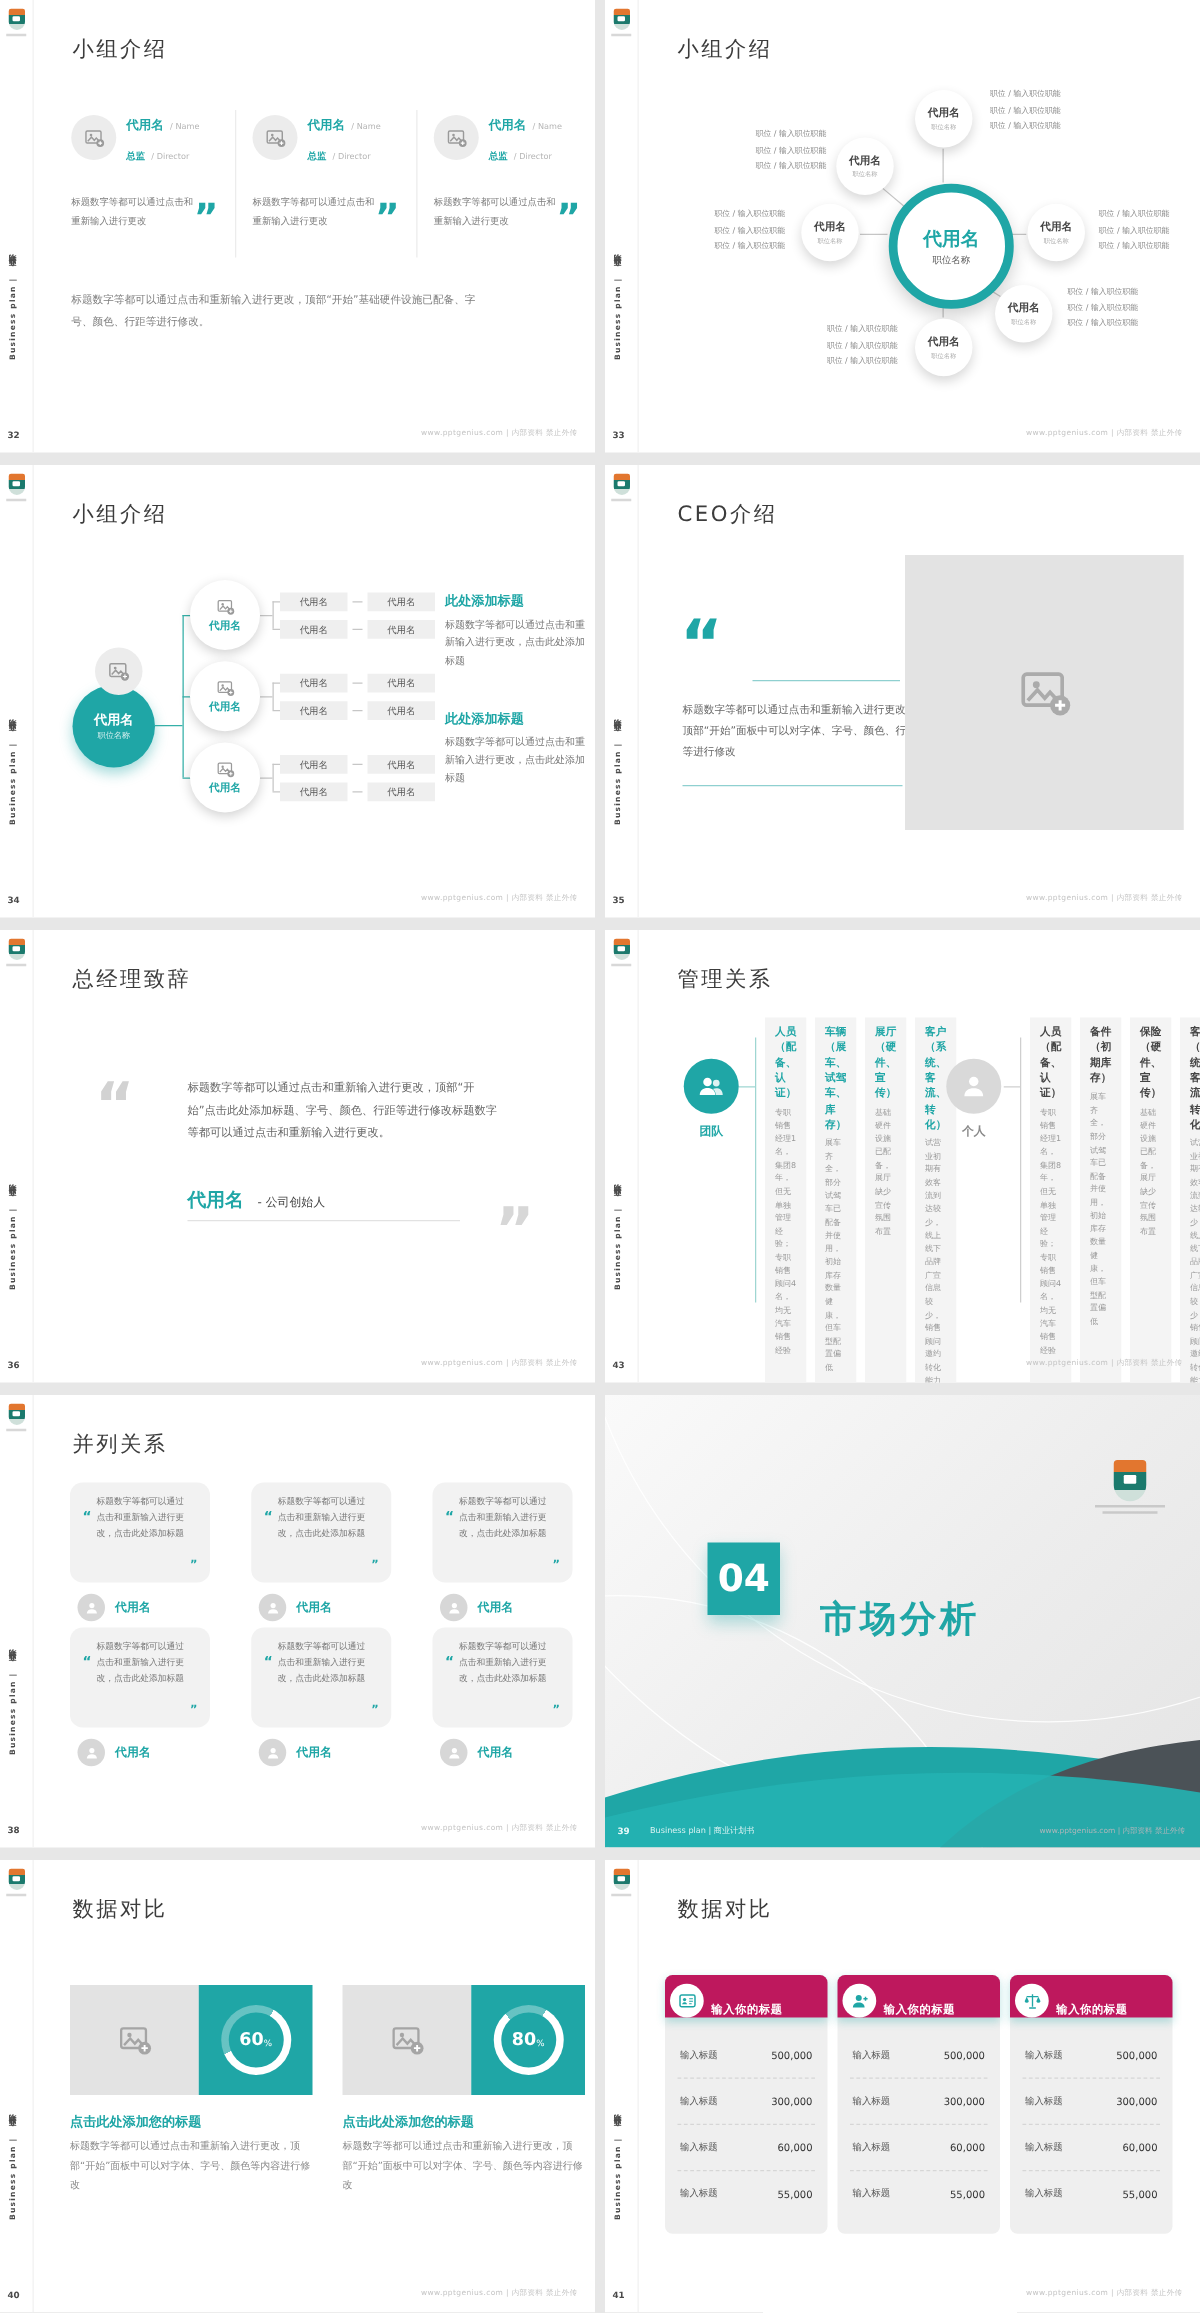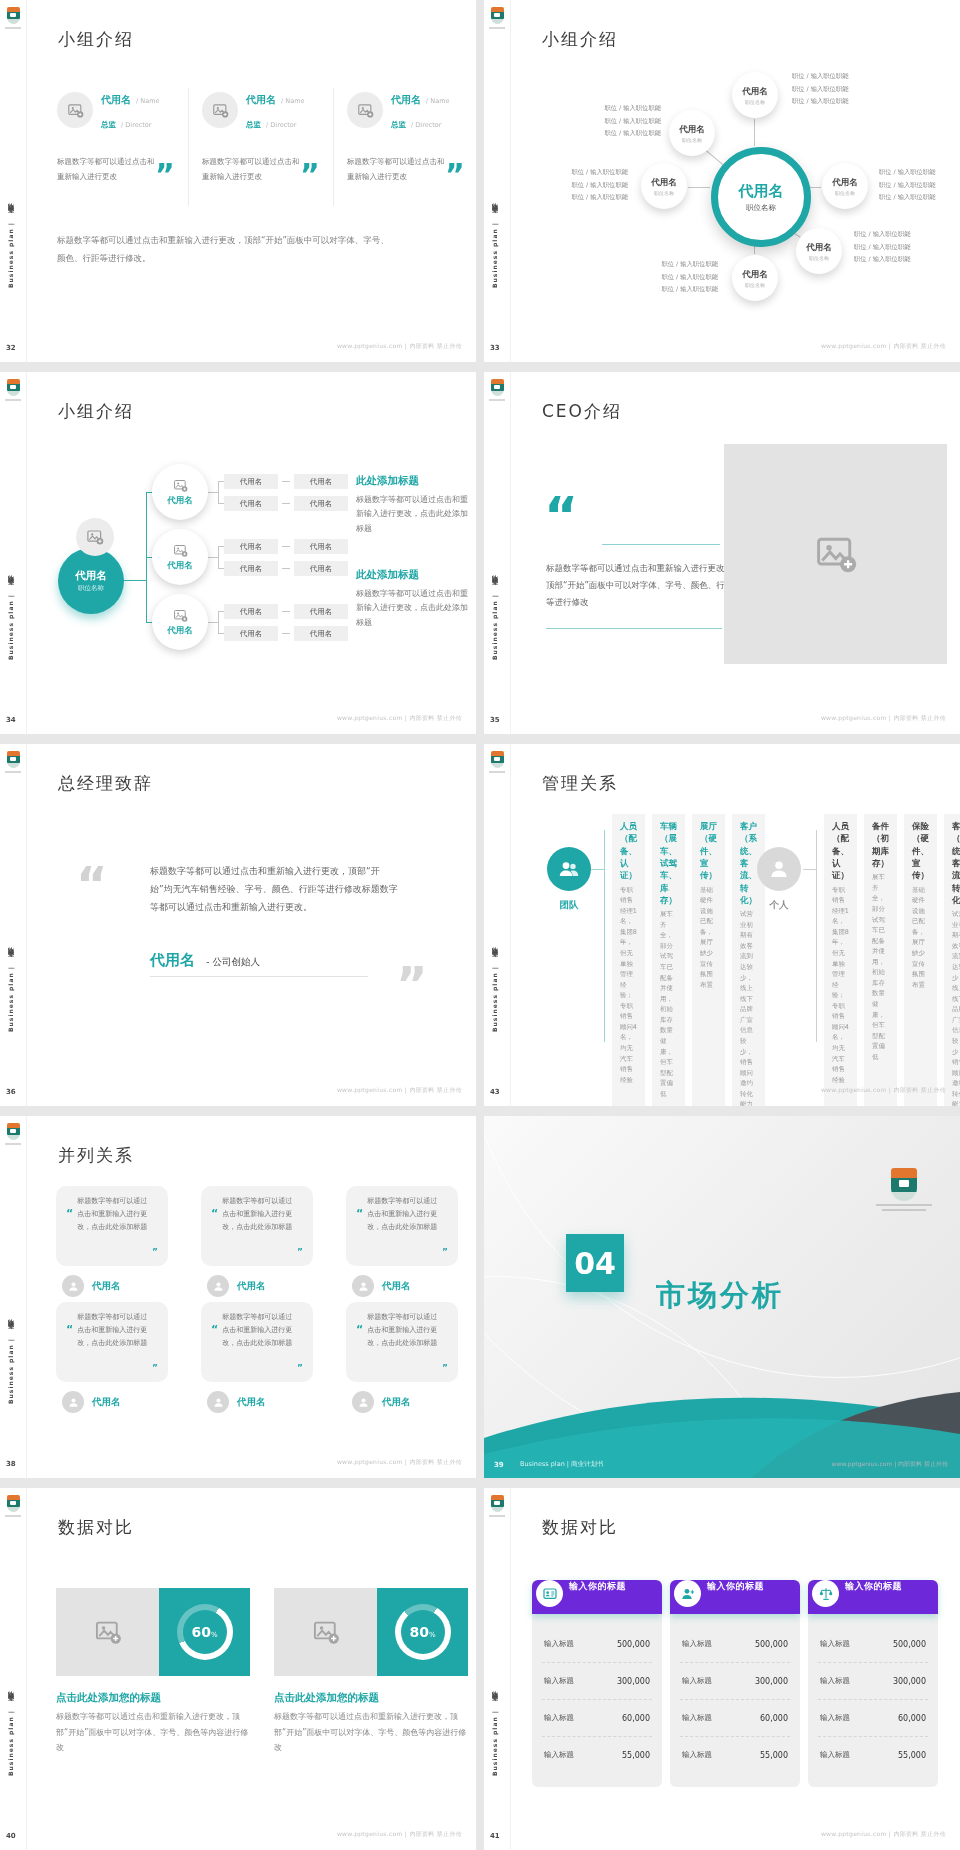--- a/index.html
+++ b/index.html
@@ -102,21 +102,21 @@
   .u40g{width:103px;background:#e3e3e3;display:flex;align-items:center;justify-content:center;color:#a5a5a5}
   .u40t{width:91px;background:#1fa6a6;display:flex;align-items:center;justify-content:center}
   .donut{position:relative;width:56px;height:56px;border-radius:50%;background:conic-gradient(from 30deg,#fff calc(var(--p)*1%),rgba(255,255,255,.32) 0)}
   .din{position:absolute;inset:6px;border-radius:50%;background:#1fa6a6;display:flex;align-items:center;justify-content:center;color:#fff}
   .pctv{font-size:14px;font-weight:bold}
   .pcts{font-size:7px;margin-top:6px}
   .h40{position:absolute;top:203px;margin:0;font-size:10.5px;font-weight:bold;color:#1fa6a6}
   .p40{position:absolute;top:221px;width:196px;margin:0;font-size:8px;line-height:1.95;color:#888}
   
   .c41{position:absolute;top:92px;width:130px}
-  .c41h{height:34px;background:#6d28d9;border-radius:6px 6px 0 0;display:flex;align-items:flex-start;box-shadow:0 3px 7px rgba(31,166,166,.3);position:relative;z-index:1}
+  .c41h{height:34px;background:#be185d;border-radius:6px 6px 0 0;display:flex;align-items:flex-end;box-shadow:0 3px 7px rgba(31,166,166,.3);position:relative;z-index:1}
   .c41ic{width:27px;height:27px;border-radius:50%;background:#fff;margin-left:4px;display:flex;align-items:center;justify-content:center;color:#1fa6a6}
   .c41hl{color:#fff;font-weight:bold;font-size:9px;margin-left:6px;letter-spacing:.5px}
   .c41b{background:#efefef;border-radius:0 0 6px 6px;padding:12px 10px 14px}
   .r41{display:flex;justify-content:space-between;align-items:center;padding:13px 2px;border-bottom:1px dashed #d6d6d6}
   .r41:last-child{border-bottom:none}
   .r41l{font-size:7.5px;color:#555}
   .r41v{font-size:8px;color:#333;font-weight:500}
 </style>
 </head>
 <body>
@@ -218,21 +218,21 @@
           <div><span class="nm">代用名</span> <span class="nsep">/ Name</span></div>
           <div><span class="rl">总监</span> <span class="nsep">/ Director</span></div>
         </div>
       </div>
       <div class="m32b">
           <p class="m32t">标题数字等都可以通过点击和重新输入进行更改</p>
           <span class="bigq">”</span>
         </div>
     </div>
 
-    <p class="note32">标题数字等都可以通过点击和重新输入进行更改，顶部“开始”面板中可以对字体、字号、颜色、行距等进行修改。</p>
+    <p class="note32">标题数字等都可以通过点击和重新输入进行更改，顶部“开始”基础硬件设施已配备、字号、颜色、行距等进行修改。</p>
     <div class="pg">32</div>
     <div class="sf">www.pptgenius.com | 内部资料 禁止外传</div>
   </section>
 
   <section class="slide">
     <aside class="side">
       <div class="crest"></div>
       <div class="crest-cap"></div>
       <div class="vt">Business plan | 商业计划书</div>
     </aside>
@@ -419,21 +419,21 @@
   </section>
 
   <section class="slide">
     <aside class="side">
       <div class="crest"></div>
       <div class="crest-cap"></div>
       <div class="vt">Business plan | 商业计划书</div>
     </aside>
     <h2 class="t">总经理致辞</h2>
     <div class="q36o">“</div>
-    <p class="p36">标题数字等都可以通过点击和重新输入进行更改，顶部“开始”均无汽车销售经验、字号、颜色、行距等进行修改标题数字等都可以通过点击和重新输入进行更改。</p>
+    <p class="p36">标题数字等都可以通过点击和重新输入进行更改，顶部“开始”点击此处添加标题、字号、颜色、行距等进行修改标题数字等都可以通过点击和重新输入进行更改。</p>
     <div class="f36">
       <span class="f36n">代用名</span>
       <span class="f36t">- 公司创始人</span>
     </div>
     <div class="l36"></div>
     <div class="q36c">”</div>
     <div class="pg">36</div>
     <div class="sf">www.pptgenius.com | 内部资料 禁止外传</div>
   </section>
 

